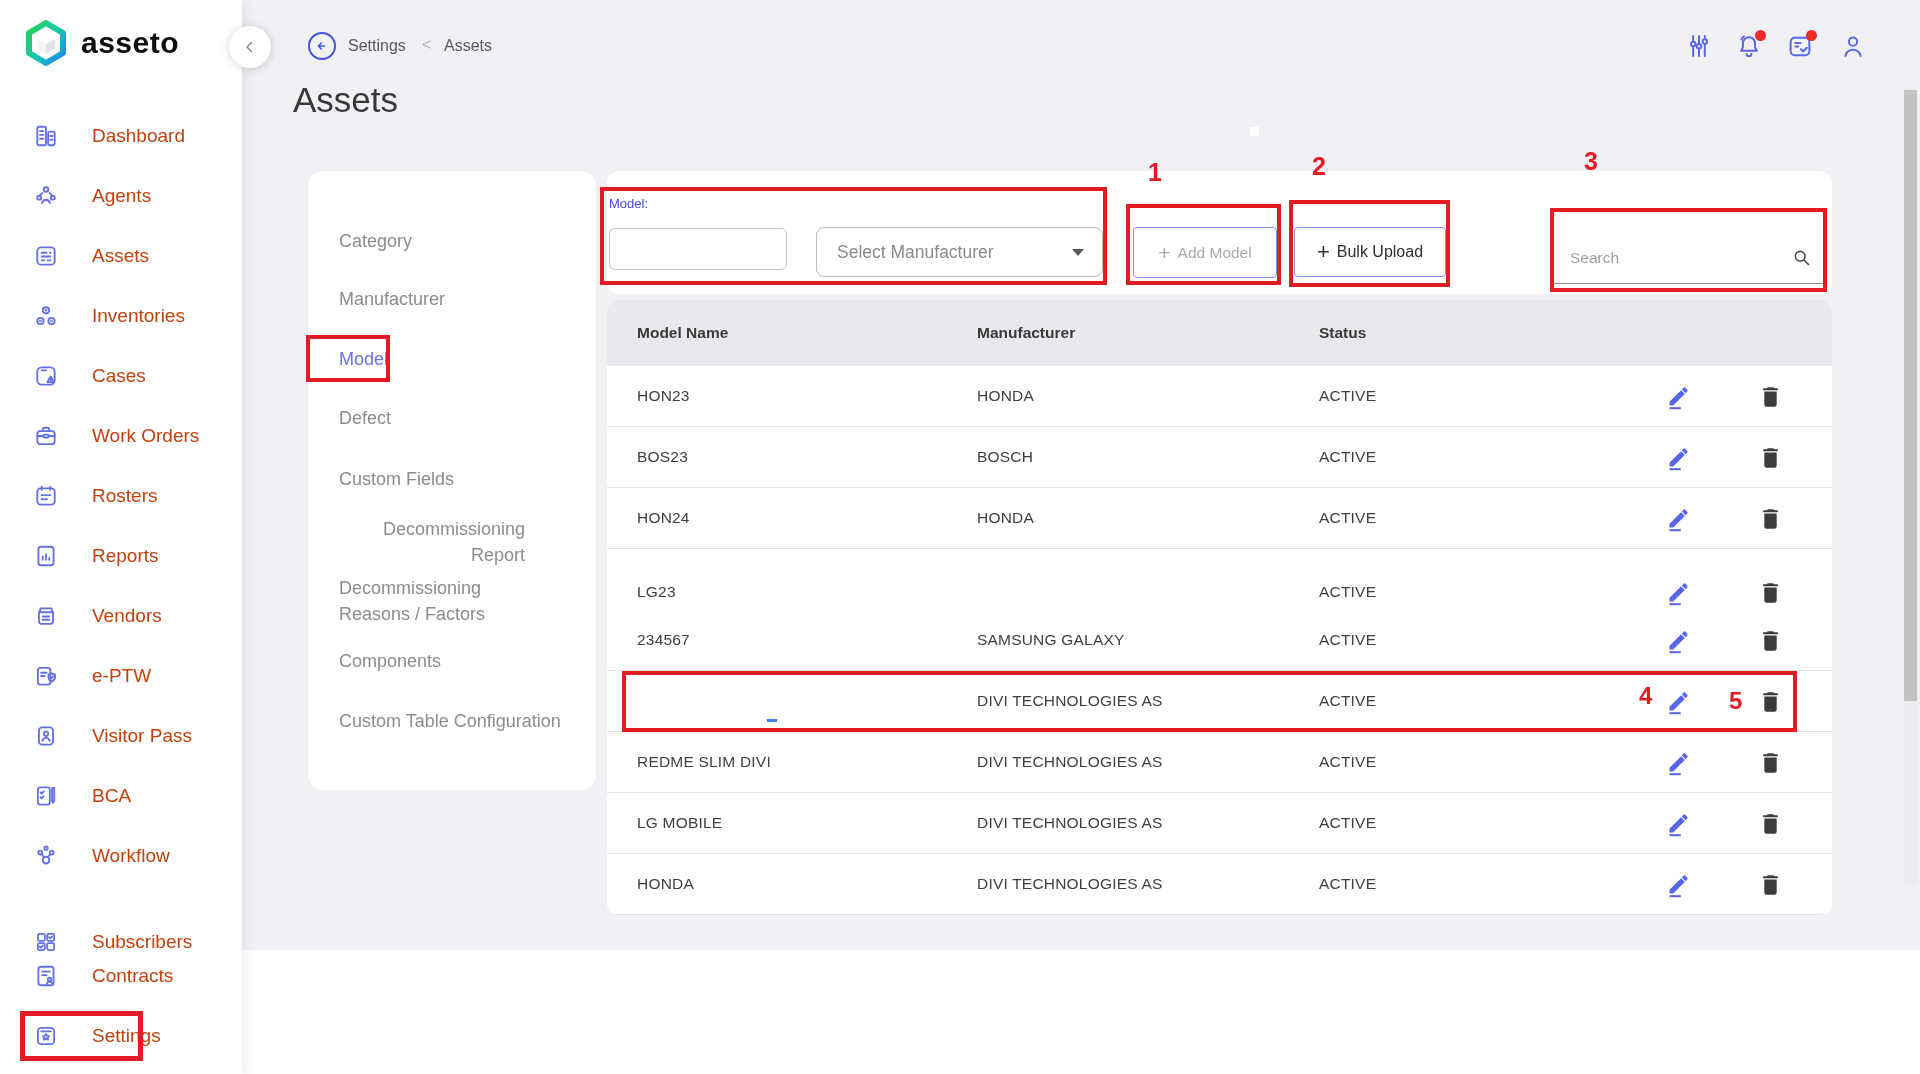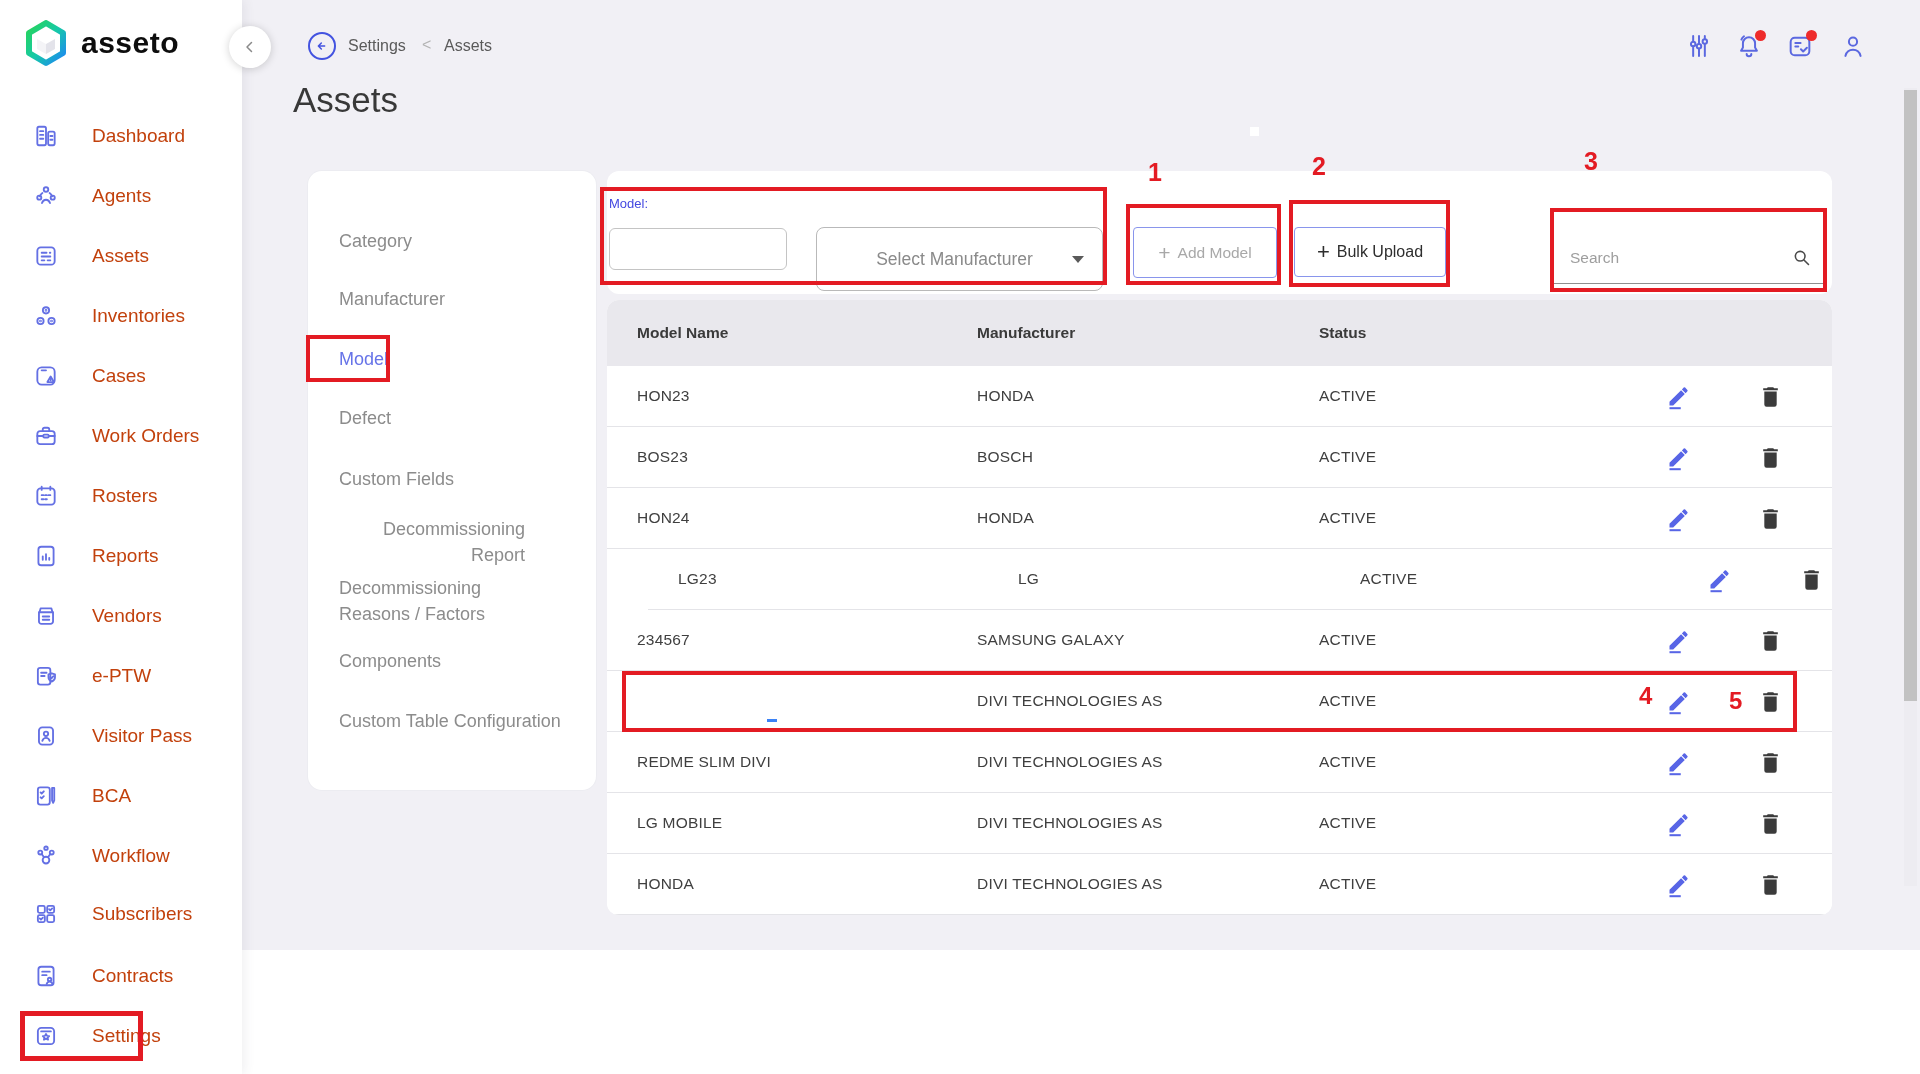--- a/index.html
+++ b/index.html
@@ -60,22 +60,22 @@
   .col-manu{left:370px;width:330px;}
   .col-status{left:712px;width:200px;}
   .row-action{position:absolute;top:17px;width:27px;height:27px;cursor:pointer;}
   .row-action.edit{left:1058px;}
   .row-action.del{left:1150px;}
 
   
   #filter-label{left:609px;top:196px;font-size:13px;color:#4348e0;}
   #model-input{left:609px;top:228px;width:178px;height:42px;border:1px solid #c4c4c4;border-radius:6px;
         background:#fff;font-size:16px;padding:0 10px;outline:none;font-family:"Liberation Sans",sans-serif;}
-  #manufacturer-select{left:816px;top:227px;width:287px;height:64px;border:1px solid #b9b9b9;border-radius:8px;
-        background:#fff;cursor:pointer;display:flex;align-items:center;padding:0 18px 0 20px;text-align:center;}
+  #manufacturer-select{left:816px;top:227px;width:287px;height:50px;border:1px solid #b9b9b9;border-radius:8px;
+        background:#fff;cursor:pointer;display:flex;align-items:center;padding:0 18px 0 20px;}
   #manufacturer-select .sel-text{font-size:17.5px;color:#8a8a8a;flex:1;}
   #manufacturer-select .caret{width:0;height:0;border-left:6px solid transparent;border-right:6px solid transparent;
         border-top:7px solid #5a5a5a;}
   .btn{position:absolute;background:#fff;border:1px solid #8995ec;border-radius:4px;display:flex;
         align-items:center;justify-content:center;cursor:pointer;gap:7px;}
   #add-model-btn{left:1133px;top:227px;width:144px;height:51px;color:#a8a8a8;}
   #add-model-btn .plus{font-size:21px;line-height:21px;color:#a8a8a8;}
   #add-model-btn .btn-label{font-size:15.5px;}
   #bulk-upload-btn{left:1294px;top:227px;width:152px;height:50px;color:#2e2e2e;}
   #bulk-upload-btn .plus{font-size:22px;line-height:22px;color:#2e2e2e;}
@@ -237,21 +237,21 @@
         <div class="side-item" style="top: 826px;">
           <span class="s-icon"><svg viewBox="0 0 24 24">
               <circle cx="12" cy="15.8" r="3.1"></circle>
               <circle cx="6.7" cy="8.8" r="1.8"></circle>
               <circle cx="17.3" cy="8.8" r="1.8"></circle>
               <circle cx="12" cy="4.8" r="1.6"></circle>
               <path d="M8 10.2l2 2.8M16 10.2l-2 2.8"></path>
             </svg></span>
           <span class="s-label">Workflow</span>
         </div>
-        <div class="side-item" style="top: 884px;">
+        <div class="side-item" style="top: 912px;">
           <span class="s-icon"><svg viewBox="0 0 24 24">
               <rect x="4.5" y="4.5" width="6.4" height="6.4" rx="1.4"></rect>
               <rect x="13.1" y="4.5" width="6.4" height="6.4" rx="1.4"></rect>
               <rect x="4.5" y="13.1" width="6.4" height="6.4" rx="1.4"></rect>
               <rect x="13.1" y="13.1" width="6.4" height="6.4" rx="1.4"></rect>
               <path d="M14.8 7.5l1.1 1.1 1.8-1.8M6.2 16.1l1.1 1.1 1.8-1.8"></path>
             </svg></span>
           <span class="s-label">Subscribers</span>
         </div>
         <div class="side-item" style="top: 946px;">
@@ -392,23 +392,22 @@
           <span class="td col-manu">HONDA</span>
           <span class="td col-status">ACTIVE</span>
           <span class="row-action edit"><svg viewBox="0 0 24 26">
               <path fill="#5865e6" d="M4 16.7V20h3.3L17.6 9.7l-3.3-3.3L4 16.7zM19.9 7.4c.35-.35.35-.92 0-1.27L17.9 4.1a.9.9 0 0 0-1.27 0l-1.6 1.6 3.3 3.3 1.57-1.6z"></path>
               <rect x="4" y="21.5" width="10" height="1.8" fill="#5865e6"></rect>
             </svg></span>
           <span class="row-action del"><svg viewBox="0 0 24 24">
               <path fill="#3b3b3b" d="M6.5 19a2 2 0 0 0 2 2h7a2 2 0 0 0 2-2V7.5h-11V19zM18.5 4.6h-3.2l-.9-.9H9.6l-.9.9H5.5v1.9h13V4.6z"></path>
             </svg></span>
         </div>
-        <div class="trow" style="top: 249px; margin-left: 41px;">
+        <div class="trow" style="top: 262px;">
           <span class="td col-model">LG23</span>
-          <span class="td col-manu">LG</span>
           <span class="td col-status">ACTIVE</span>
           <span class="row-action edit"><svg viewBox="0 0 24 26">
               <path fill="#5865e6" d="M4 16.7V20h3.3L17.6 9.7l-3.3-3.3L4 16.7zM19.9 7.4c.35-.35.35-.92 0-1.27L17.9 4.1a.9.9 0 0 0-1.27 0l-1.6 1.6 3.3 3.3 1.57-1.6z"></path>
               <rect x="4" y="21.5" width="10" height="1.8" fill="#5865e6"></rect>
             </svg></span>
           <span class="row-action del"><svg viewBox="0 0 24 24">
               <path fill="#3b3b3b" d="M6.5 19a2 2 0 0 0 2 2h7a2 2 0 0 0 2-2V7.5h-11V19zM18.5 4.6h-3.2l-.9-.9H9.6l-.9.9H5.5v1.9h13V4.6z"></path>
             </svg></span>
         </div>
         <div class="trow" style="top: 310px;">

